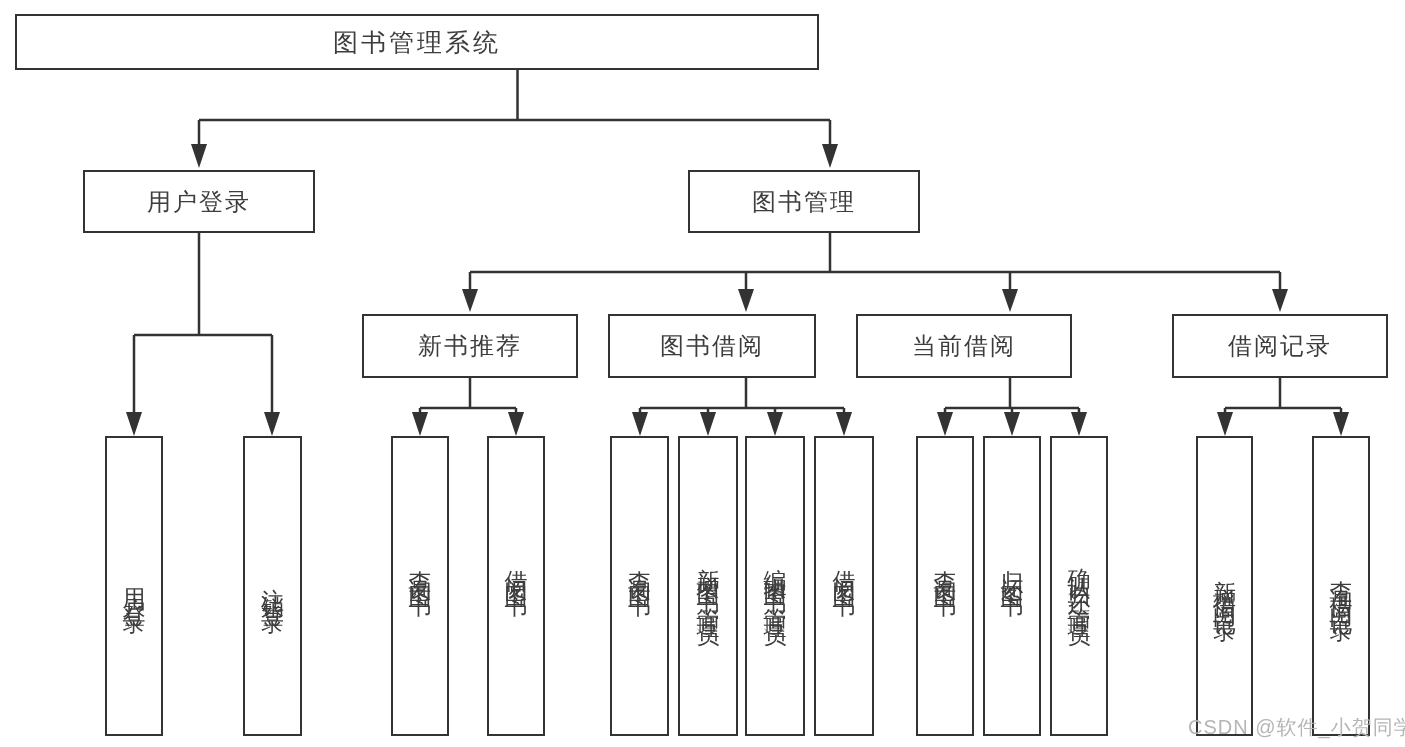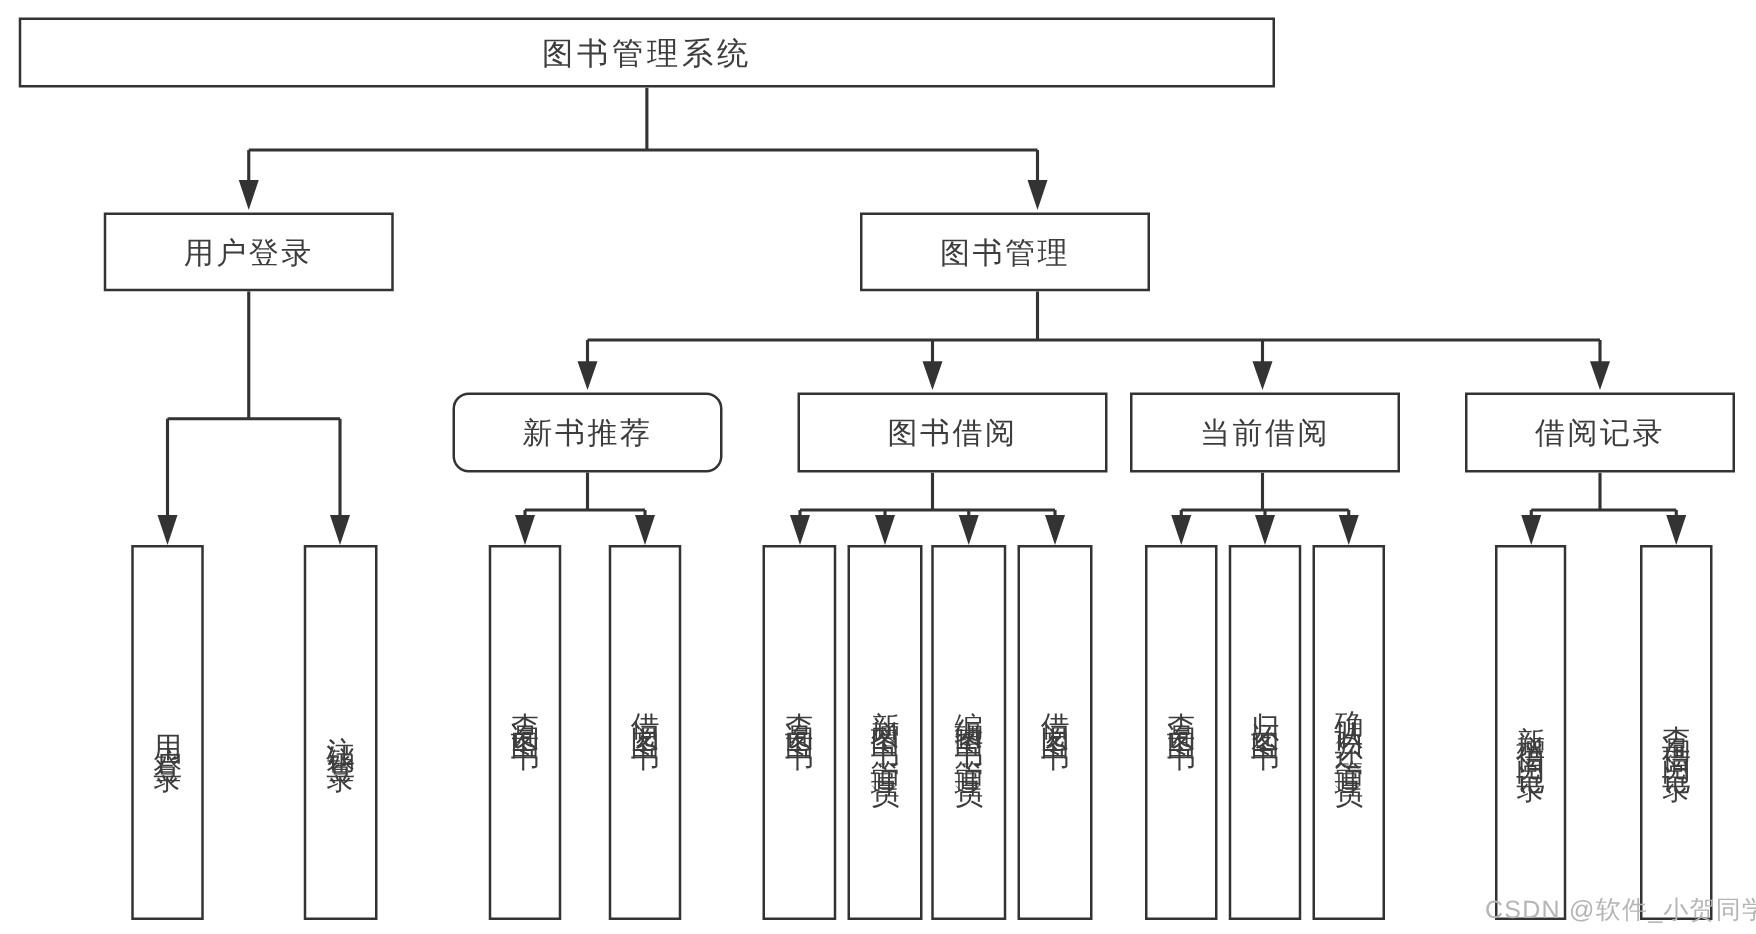--- a/index.html
+++ b/index.html
@@ -70,38 +70,38 @@
 
       <polygon points="937,412 953,412 945,436"></polygon>
       <polygon points="1004,412 1020,412 1012,436"></polygon>
       <polygon points="1071,412 1087,412 1079,436"></polygon>
 
       <polygon points="1217,412 1233,412 1225,436"></polygon>
       <polygon points="1333,412 1349,412 1341,436"></polygon>
     </g>
   </svg>
 
-  <div class="box h root" style="left:15px;top:14px;width:1005px;height:56px;">
+  <div class="box h root" style="left:15px;top:14px;width:804px;height:56px;">
     <span>图书管理系统</span>
   </div>
 
   <div class="box h" style="left:83px;top:170px;width:232px;height:63px;">
     <span>用户登录</span>
   </div>
   <div class="box h" style="left:688px;top:170px;width:232px;height:63px;">
     <span>图书管理</span>
   </div>
 
-  <div class="box h" style="left:362px;top:314px;width:216px;height:64px;border-radius:13px;">
+  <div class="box h" style="left:362px;top:314px;width:216px;height:64px;">
     <span>新书推荐</span>
   </div>
-  <div class="box h" style="left:638px;top:314px;width:248px;height:64px;text-align:center;">
+  <div class="box h" style="left:608px;top:314px;width:208px;height:64px;text-align:center;">
     <span>图书借阅</span>
   </div>
-  <div class="box h" style="left:904px;top:314px;width:216px;height:64px;">
+  <div class="box h" style="left:856px;top:314px;width:216px;height:64px;">
     <span>当前借阅</span>
   </div>
   <div class="box h" style="left:1172px;top:314px;width:216px;height:64px;">
     <span>借阅记录</span>
   </div>
 
   <div class="box v" style="left:105px;top:436px;width:58px;height:300px;">
     <span>用户登录</span>
   </div>
   <div class="box v" style="left:243px;top:436px;width:59px;height:300px;">

